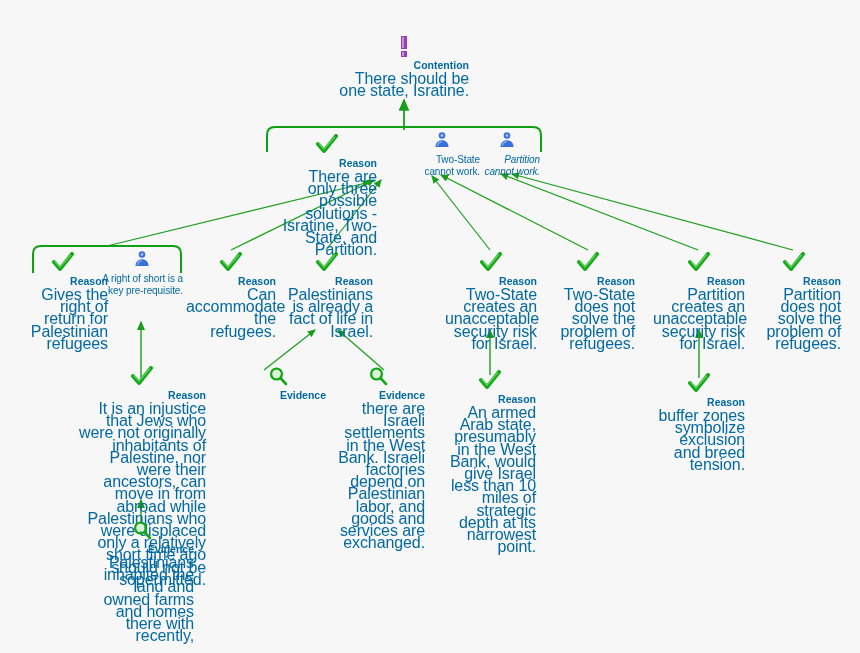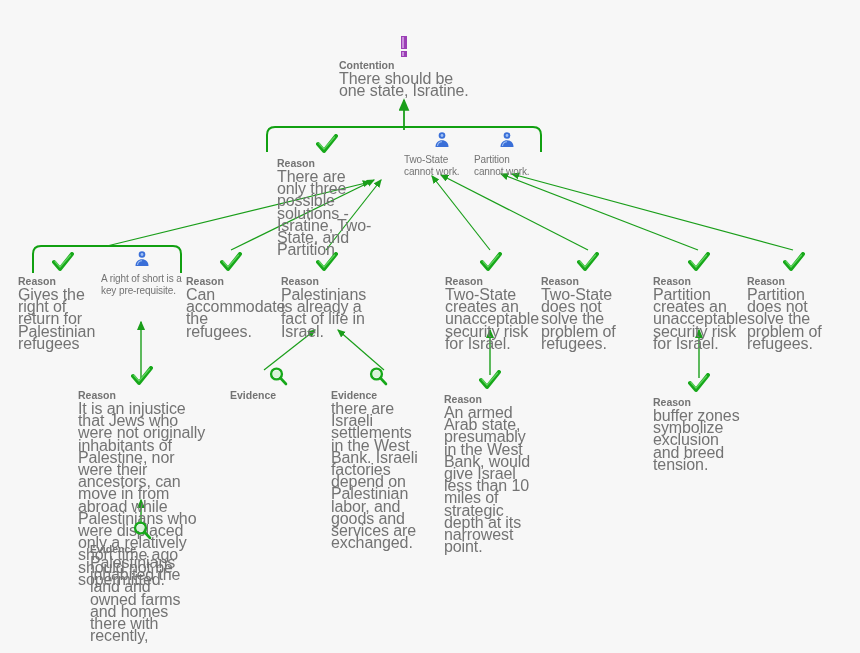--- a/index.html
+++ b/index.html
@@ -22,22 +22,22 @@
   #edges {
     position: absolute;
     left: 0;
     top: 0;
     width: 860px;
     height: 653px;
     pointer-events: none;
   }
   .node {
     position: absolute;
-    text-align: left;
-    color: #737373;
+    text-align: right;
+    color: #0369a1;
   }
   .node-icon {
     display: block;
     margin: 0 auto 1px auto;
     height: 22px;
     line-height: 22px;
   }
   .node-icon svg { display: block; margin: 0 auto; }
   .node-type {
     display: block;
@@ -126,21 +126,21 @@
         <circle cx="9" cy="4.5" r="3.3" fill="#3a6fd8"></circle>
         <circle cx="9" cy="4.5" r="1.4" fill="#9fc0f5"></circle>
         <path d="M2.5,16 C2.5,11.5 5.5,9.2 9,9.2 C12.5,9.2 15.5,11.5 15.5,16 Z" fill="#3a6fd8"></path>
         <path d="M4.5,15 C4.8,12.3 6.6,10.8 9,10.8" fill="none" stroke="#9fc0f5" stroke-width="1.1"></path>
       </svg>
     </span>
     <span class="node-type"></span>
     <span class="node-text">Two-State cannot work.</span>
   </div>
 
-  <div class="node plain" style="left:474px; top:131px; width:66px;">
+  <div class="node plain" style="left:474px; top:131px; width:66px;font-style:italic;">
     <span class="node-icon">
       <svg width="18" height="18" viewBox="0 0 18 18">
         <circle cx="9" cy="4.5" r="3.3" fill="#3a6fd8"></circle>
         <circle cx="9" cy="4.5" r="1.4" fill="#9fc0f5"></circle>
         <path d="M2.5,16 C2.5,11.5 5.5,9.2 9,9.2 C12.5,9.2 15.5,11.5 15.5,16 Z" fill="#3a6fd8"></path>
         <path d="M4.5,15 C4.8,12.3 6.6,10.8 9,10.8" fill="none" stroke="#9fc0f5" stroke-width="1.1"></path>
       </svg>
     </span>
     <span class="node-type"></span>
     <span class="node-text">Partition cannot work.</span>

